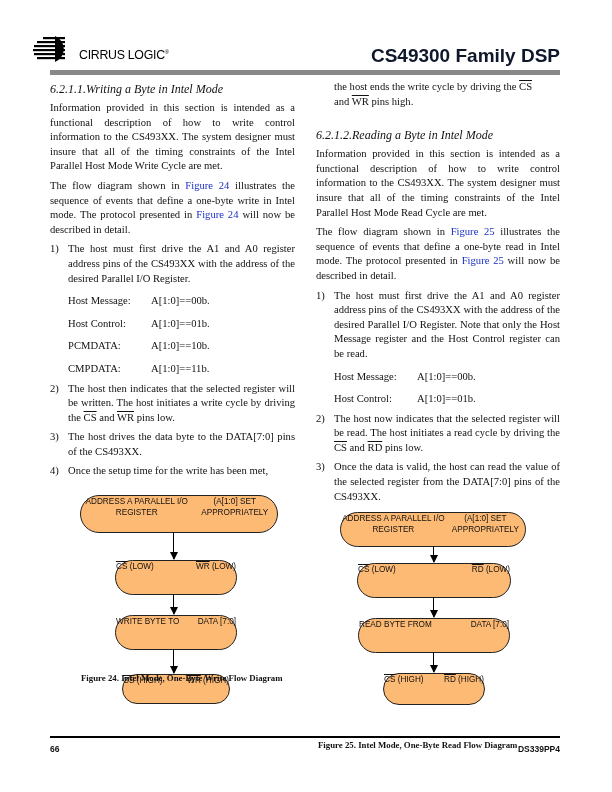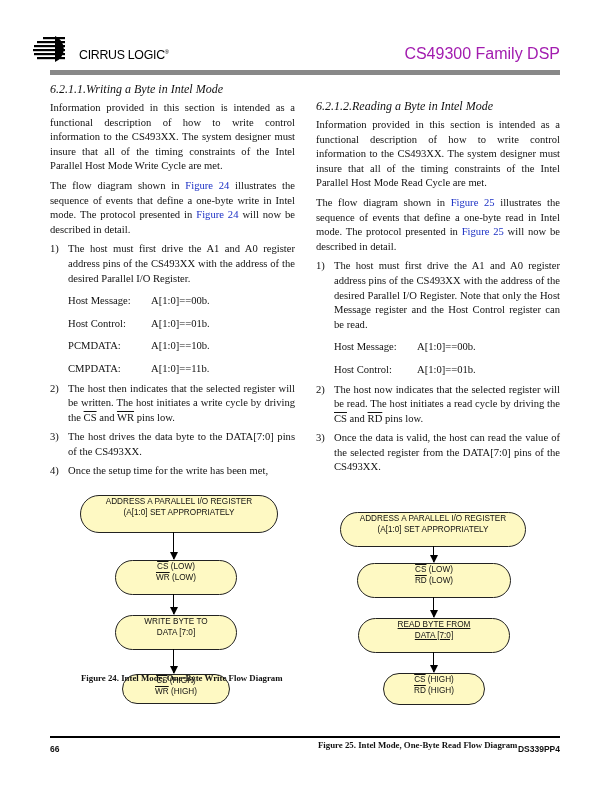--- a/index.html
+++ b/index.html
@@ -1,35 +1,35 @@
 <!DOCTYPE html>
 <html><head>
   <meta charset="utf-8">
   <style>
     html, body { margin: 0; padding: 0; background: #ffffff; }
     body { width: 612px; height: 792px; position: relative; overflow: hidden; font-family: "Liberation Serif", serif; color: #111; }
     .logo { position: absolute; left: 33px; top: 34px; width: 160px; height: 30px; }
     .logo-text { position: absolute; left: 79px; top: 47px; font-family: "Liberation Sans", sans-serif; font-size: 13px; letter-spacing: -0.3px; font-weight: normal; color: #000; transform: scaleX(0.95); transform-origin: left; }
     .logo-text sup { font-size: 6px; vertical-align: super; }
-    .doc-title { position: absolute; right: 52px; top: 45px; font-family: "Liberation Sans", sans-serif; font-weight: normal; font-size: 16px; color: #a21caf; }
+    .doc-title { position: absolute; right: 52px; top: 45px; font-family: "Liberation Sans", sans-serif; font-weight: bold; font-size: 19px; color: #0f172a; }
     .header-bar { position: absolute; left: 50px; top: 70px; width: 510px; height: 5px; background: #888; }
     .col { position: absolute; top: 82px; width: 245px; font-size: 10.6px; line-height: 14.6px; }
     .col.left { left: 50px; }
     .col.right { left: 316px; width: 244px; }
     h3 { font-style: italic; font-weight: normal; font-size: 12px; margin: 0 0 4px 0; line-height: 15px; }
     p { margin: 0 0 5px 0; text-align: justify; }
     .fig-link { color: #1a2fc4; }
     .list-item { display: flex; margin-bottom: 5px; text-align: justify; }
     .list-num { width: 18px; flex: none; }
     .list-body { flex: 1; }
     .reg-row { display: flex; margin: 8px 0 5px 18px; align-items: flex-end; }
     .reg-name { width: 83px; }
     .ovl { text-decoration: overline; }
     .flow { position: absolute; font-family: "Liberation Sans", sans-serif; font-size: 8.2px; color: #111; }
-    .node { position: absolute; border: 1px solid #222; border-radius: 20px; text-align: center; display: flex; flex-direction: column; justify-content: flex-start; line-height: 11px; background: #fef9c3; }
+    .node { position: absolute; border: 1px solid #222; border-radius: 20px; text-align: center; display: flex; justify-content: space-between; line-height: 11px; background: #fdba74; }
     .arrow { position: absolute; width: 1.4px; background: #000; }
     .arrow::after { content: ""; position: absolute; left: -3.3px; bottom: -1px; border-left: 4px solid transparent; border-right: 4px solid transparent; border-top: 8px solid #000; }
     .caption { position: absolute; font-family: "Liberation Serif", serif; font-weight: bold; font-size: 8.8px; white-space: nowrap; }
     .footer-bar { position: absolute; left: 50px; top: 736px; width: 510px; height: 2px; background: #000; }
     .footer-left, .footer-right { position: absolute; top: 744px; font-family: "Liberation Sans", sans-serif; font-weight: bold; font-size: 8.5px; }
     .footer-left { left: 50px; }
     .footer-right { right: 52px; }
   </style>
 </head>
 <body>
@@ -81,20 +81,21 @@
     <span class="list-num">3)</span>
     <span class="list-body">The host drives the data byte to the DATA[7:0] pins of the CS493XX.</span>
   </div>
   <div class="list-item">
     <span class="list-num">4)</span>
     <span class="list-body">Once the setup time for the write has been met,</span>
   </div>
 </div>
 
 <div class="col right" style="top:80px;">
+  <p style="margin-left:18px;"><span>the host ends the write cycle by driving the </span><span class="ovl">CS</span><br><span>and </span><span class="ovl">WR</span><span> pins high.</span></p>
 
   <h3 style="margin-top:19px;">6.2.1.2.Reading a Byte in Intel Mode</h3>
   <p>Information provided in this section is intended as a functional description of how to write control information to the CS493XX. The system designer must insure that all of the timing constraints of the Intel Parallel Host Mode Read Cycle are met.</p>
   <p><span>The flow diagram shown in </span><a class="fig-link">Figure 25</a><span> illustrates the sequence of events that define a one-byte read in Intel mode. The protocol presented in </span><a class="fig-link">Figure 25</a><span> will now be described in detail.</span></p>
 
   <div class="list-item">
     <span class="list-num">1)</span>
     <span class="list-body">The host must first drive the A1 and A0 register address pins of the CS493XX with the address of the desired Parallel I/O Register. Note that only the Host Message register and the Host Control register can be read.</span>
   </div>
   <div class="reg-row">
@@ -143,21 +144,21 @@
   <div class="node" style="left:340px;top:512px;width:184px;height:33px;">
     <span>ADDRESS A PARALLEL I/O REGISTER</span>
       <span>(A[1:0] SET APPROPRIATELY</span>
   </div>
   <div class="arrow" style="left:433px;top:546px;height:16px;"></div>
   <div class="node" style="left:357px;top:563px;width:152px;height:33px;">
     <span><span class="ovl">CS</span><span> (LOW)</span></span>
     <span><span class="ovl">RD</span><span> (LOW)</span></span>
   </div>
   <div class="arrow" style="left:433px;top:597px;height:20px;"></div>
-  <div class="node" style="left:358px;top:618px;width:150px;height:33px;text-decoration:underline;">
+  <div class="node" style="left:358px;top:618px;width:150px;height:33px;">
     <span>READ BYTE FROM</span>
       <span>DATA [7:0]</span>
   </div>
   <div class="arrow" style="left:433px;top:652px;height:20px;"></div>
   <div class="node" style="left:383px;top:673px;width:100px;height:30px;">
     <span><span class="ovl">CS</span><span> (HIGH)</span></span>
     <span><span class="ovl">RD</span><span> (HIGH)</span></span>
   </div>
 </div>
 <div class="caption" style="left:318px;top:712px;margin-top:28px;">Figure 25.  Intel Mode, One-Byte Read Flow Diagram</div>

